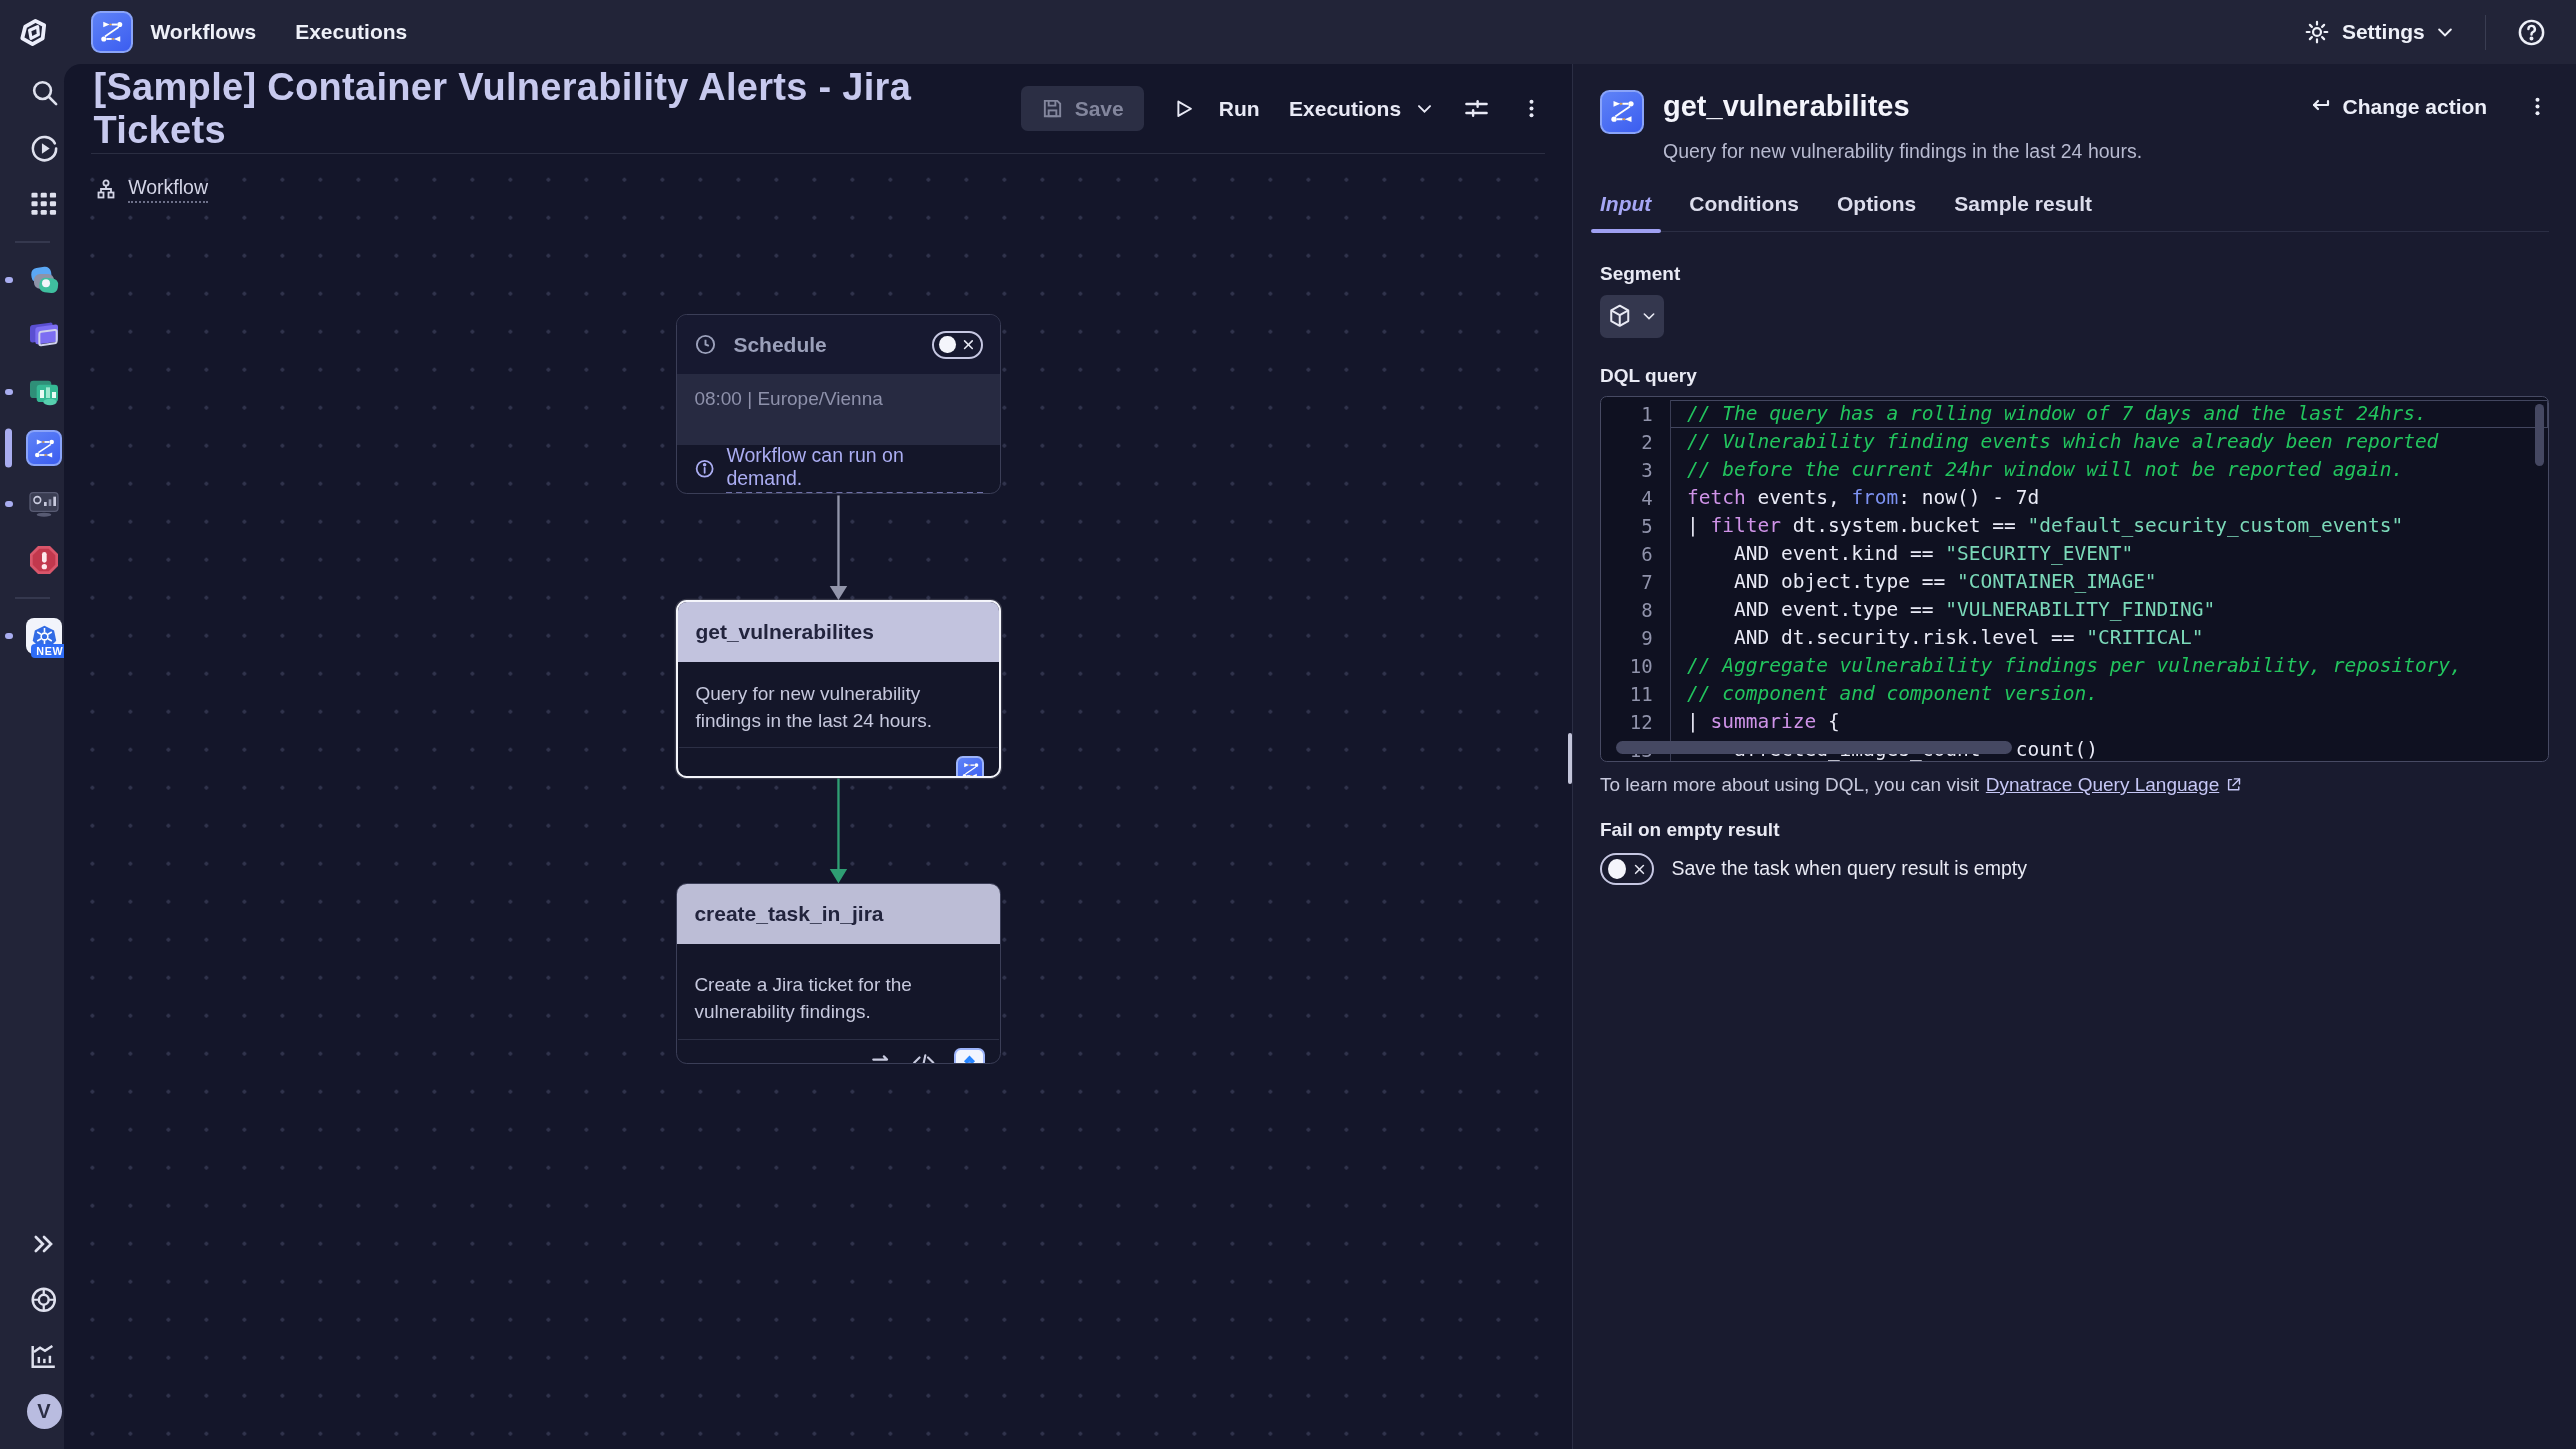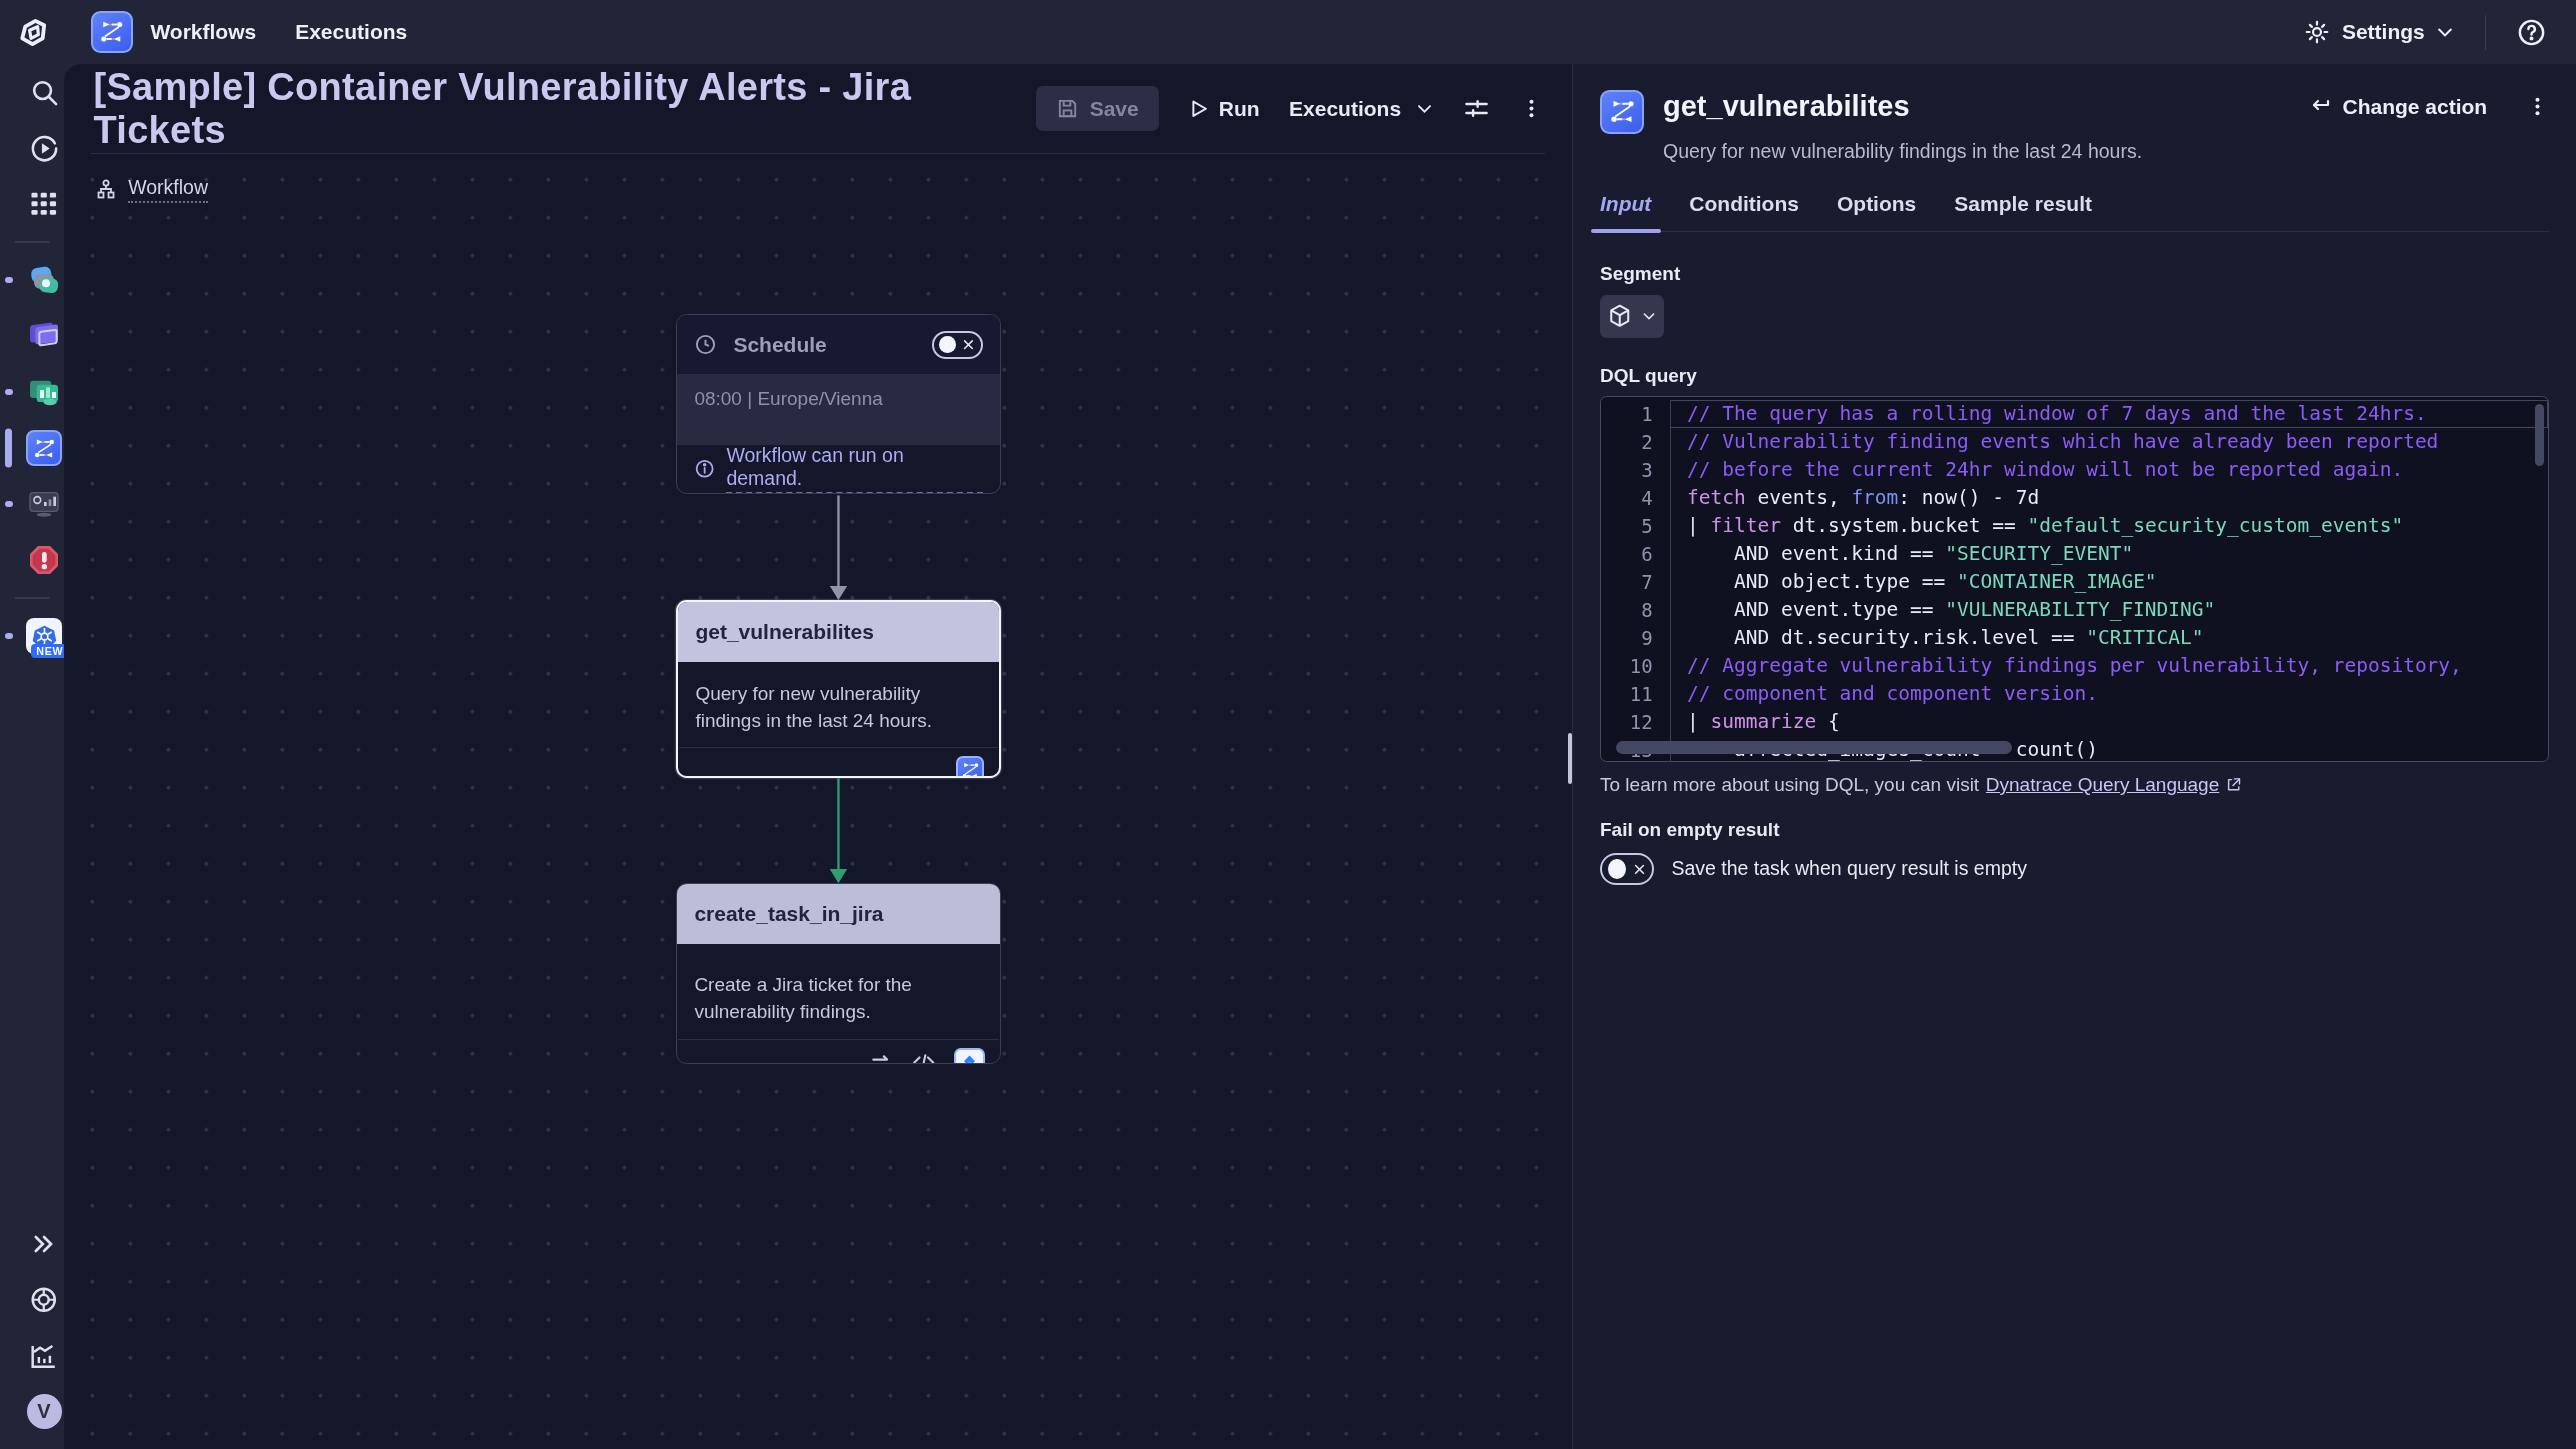--- a/index.html
+++ b/index.html
@@ -28,21 +28,21 @@
   .sb-bottom { position:absolute; bottom:9.4px; left:0; width:64px; }
 
   
   .content { position:absolute; left:64px; top:64px; right:0; bottom:0; background:#14162a; border-top-left-radius:17.4px; display:flex; overflow:hidden; }
   .canvas-pane { flex:1; position:relative; display:flex; flex-direction:column; }
 
   .canvas-header { height:89px; display:flex; align-items:center; padding:0 29.5px; }
   .wf-title { font-size:38px; font-weight:700; color:#c7c9ee; letter-spacing:0.3px; }
   .toolbar { margin-left:auto; display:flex; align-items:center; gap:29.5px; }
   .btn-save { display:flex; align-items:center; gap:10.7px; background:#2b2e44; border-radius:6.7px; padding:10.7px 20px; font-size:21px; font-weight:600; color:#83869d; }
-  .btn-run { display:flex; align-items:center; gap:9px; font-size:21px; font-weight:600; color:#e8e9f5; cursor:pointer; }
+  .btn-run { display:flex; align-items:center; gap:24px; font-size:21px; font-weight:600; color:#e8e9f5; cursor:pointer; }
   .btn-exec { display:flex; align-items:center; gap:13.4px; font-size:21px; font-weight:600; color:#e8e9f5; cursor:pointer; }
   .icon-btn { display:flex; align-items:center; justify-content:center; cursor:pointer; }
   .canvas-divider { height:1.3px; background:#2b2e42; margin:0 27px; }
 
   .grid-area { position:relative; flex:1; background-image:radial-gradient(circle,#30334c 1.7px, transparent 2px); background-size:38px 38px; background-position:9.4px 6.7px; overflow:hidden; }
   .breadcrumb { position:absolute; left:29.5px; top:21.5px; display:flex; align-items:center; gap:10.7px; color:#d3d4e6; font-size:19.5px; cursor:pointer; }
   .breadcrumb .bc-label { border-bottom:2px dotted #6d7089; padding-bottom:2.7px; }
 
   
   .node { position:absolute; width:325px; border-radius:10.7px; background:#141629; border:1.3px solid #3b3e57; overflow:hidden; }
@@ -86,21 +86,21 @@
 
   .field-label { margin-top:31px; font-size:19px; font-weight:700; color:#e9eaf4; }
   .segment-btn { margin-top:9.4px; width:64px; height:43px; background:#34374e; border-radius:6.7px; display:flex; align-items:center; justify-content:center; gap:8px; cursor:pointer; }
 
   
   .editor { margin-top:9.4px; height:366px; border:1.3px solid #474a63; border-radius:6.7px; background:#0f1121; position:relative; overflow:hidden; padding-top:2.7px; }
   .ed-row { display:flex; height:28px; align-items:center; }
   .ed-num { width:70px; flex:none; text-align:right; padding-right:17.4px; font-family:"DejaVu Sans Mono", monospace; font-size:19px; color:#9093ab; border-right:1.3px solid #3a3d55; height:100%; display:flex; align-items:center; justify-content:flex-end; }
   .ed-code { flex:1; height:100%; display:flex; align-items:center; padding-left:16px; font-family:"DejaVu Sans Mono", monospace; font-size:19.5px; white-space:pre; border:1px solid transparent; border-left:none; }
   .ed-row.active .ed-code { border-color:#42465f; }
-  .tok-com { color:#8b5cf6; }
+  .tok-com { color:#22c55e; font-style:italic; }
   .tok-pl  { color:#e9eaf6; }
   .tok-kw  { color:#cf93e8; }
   .tok-kw2 { color:#7d92f2; }
   .tok-str { color:#7bd9b9; }
   .ed-vscroll { position:absolute; right:4px; top:6.7px; width:9.4px; height:62px; border-radius:4.7px; background:#454862; }
   .ed-hscroll { position:absolute; left:14.8px; bottom:6.7px; width:396px; height:13.4px; border-radius:6.7px; background:#454862; }
 
   .dql-note { margin-top:12px; font-size:19px; color:#c7c9dd; display:flex; align-items:center; gap:6.7px; }
   .dql-note a { color:#c6c7f5; text-decoration:underline; cursor:pointer; display:inline-flex; align-items:center; gap:5.4px; }
   .fail-row { margin-top:12px; display:flex; align-items:center; gap:17.4px; }

